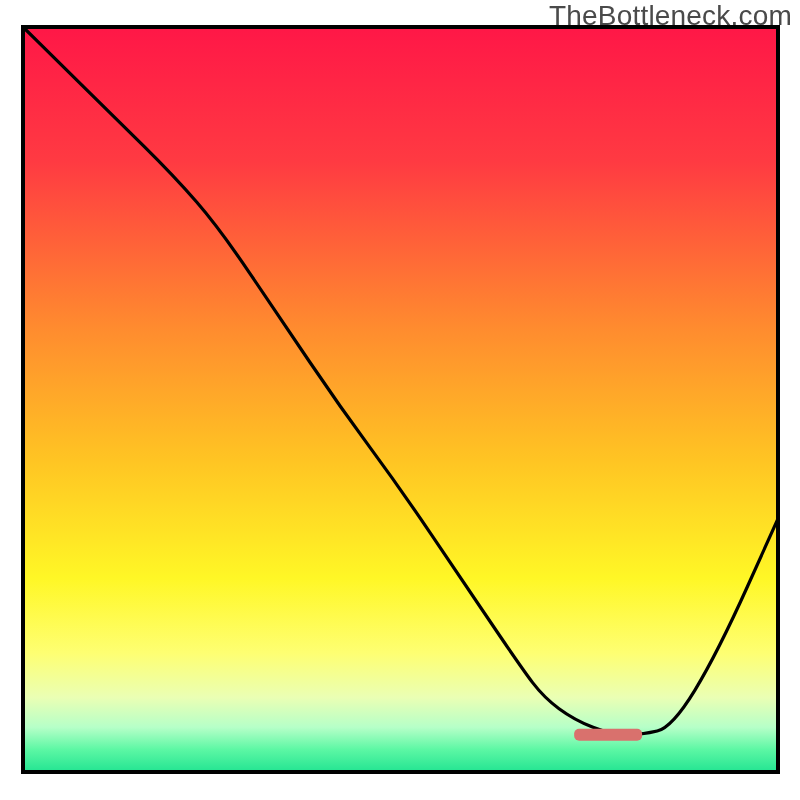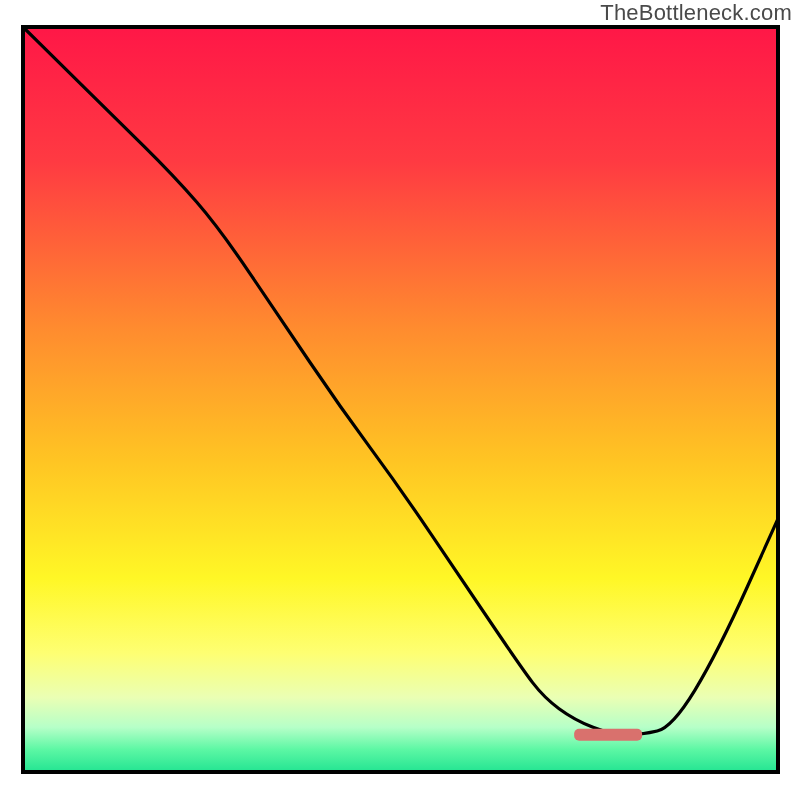--- a/index.html
+++ b/index.html
@@ -13,21 +13,21 @@
   .chart-wrap {
     position: relative;
     width: 800px;
     height: 800px;
   }
   .watermark {
     position: absolute;
     top: 0;
     right: 8px;
     color: #4a4a4a;
-    font-size: 22px;
+    font-size: 28px;
     font-weight: 400;
     letter-spacing: 0.2px;
     user-select: none;
   }
   svg {
     display: block;
   }
 </style>
 </head>
 <body>

